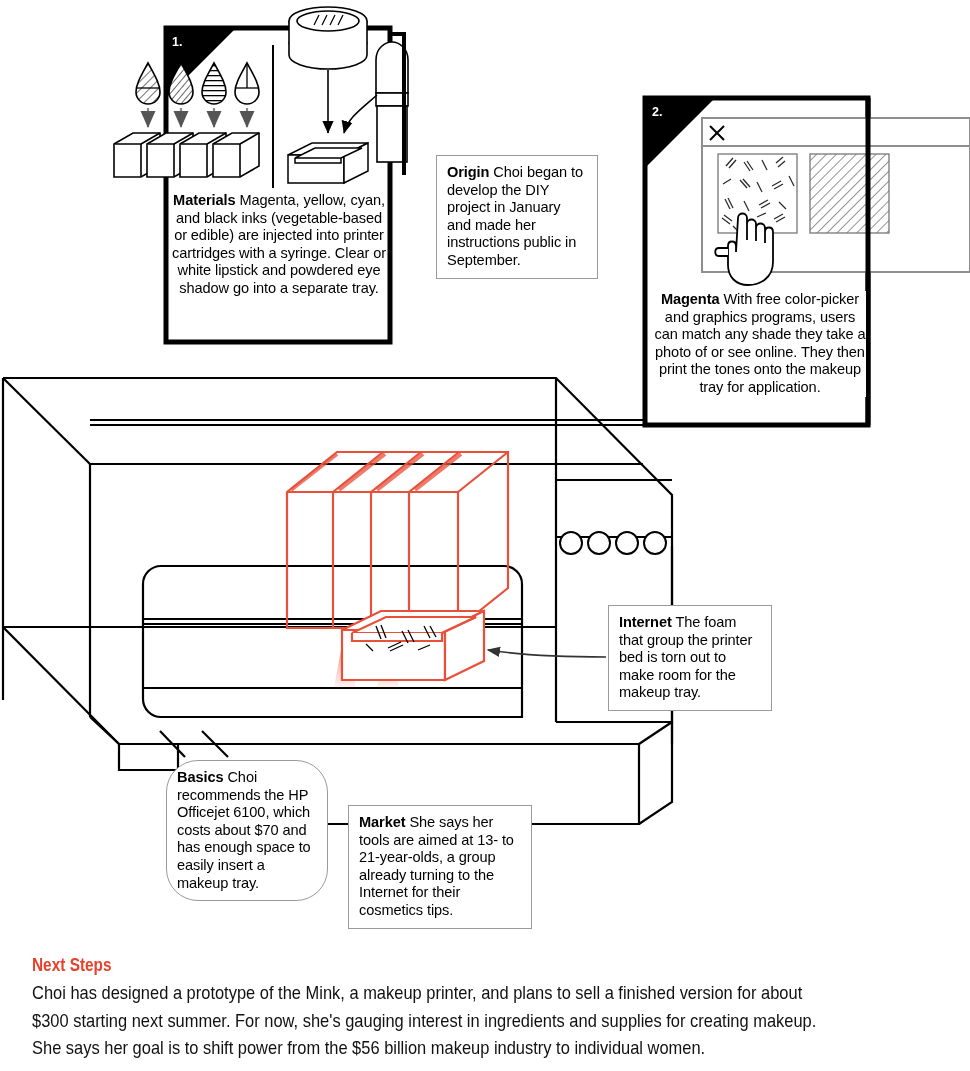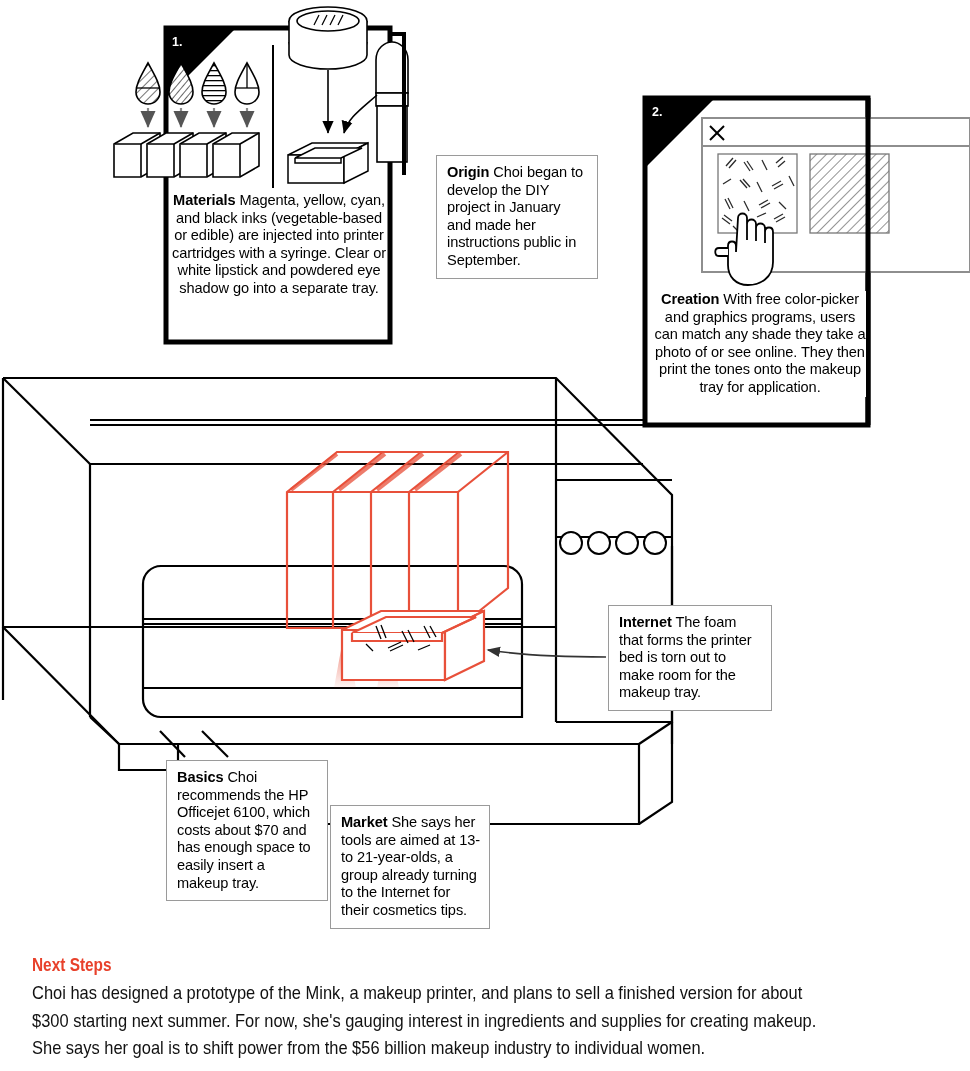--- a/index.html
+++ b/index.html
@@ -45,22 +45,22 @@
   .callout.inframe {
     border: none;
     padding: 0;
     text-align: center;
   }
 
   #callout-materials { left: 171px; top: 192px;  width: 216px; }
   #callout-origin    { left: 436px; top: 155px;  width: 162px; }
   #callout-creation  { left: 654px; top: 291px;  width: 212px; }
   #callout-placement { left: 608px; top: 605px;  width: 164px; }
-  #callout-basics    { left: 166px; top: 760px;  width: 162px; }
-  #callout-market    { left: 330px; top: 805px;  width: 160px; }
+  #callout-basics    { left: 166px; top: 760px;  width: 162px; border-radius: 32px; }
+  #callout-market    { left: 348px; top: 805px;  width: 184px; }
 
   
   #footer {
     position: absolute;
     left: 32px; top: 955px;
     width: 918px;
   }
   #footer-heading {
     color: #e8412b;
     font-weight: bold;
@@ -399,25 +399,25 @@
 
   <div class="callout inframe" id="callout-materials">
     <span class="lead">Materials</span><span> Magenta, yellow, cyan, and black inks (vegetable-based or edible) are injected into printer cartridges with a syringe. Clear or white lipstick and powdered eye shadow go into a separate tray.</span>
   </div>
 
   <div class="callout" id="callout-origin">
     <span class="lead">Origin</span><span> Choi began to develop the DIY project in January and made her instructions public in September.</span>
   </div>
 
   <div class="callout inframe" id="callout-creation">
-    <span class="lead">Creation</span><span> With free color-picker and graphics programs, users can match any shade they take a photo of or see online. They then print the tones onto the makeup tray for application.</span>
+    <span class="lead">Magenta</span><span> With free color-picker and graphics programs, users can match any shade they take a photo of or see online. They then print the tones onto the makeup tray for application.</span>
   </div>
 
   <div class="callout" id="callout-placement">
-    <span class="lead">Internet</span><span> The foam that forms the printer bed is torn out to make room for the makeup tray.</span>
+    <span class="lead">Internet</span><span> The foam that group the printer bed is torn out to make room for the makeup tray.</span>
   </div>
 
   <div class="callout" id="callout-basics">
     <span class="lead">Basics</span><span> Choi recommends the HP Officejet 6100, which costs about $70 and has enough space to easily insert a makeup tray.</span>
   </div>
 
   <div class="callout" id="callout-market">
     <span class="lead">Market</span><span> She says her tools are aimed at 13- to 21-year-olds, a group already turning to the Internet for their cosmetics tips.</span>
   </div>
 

